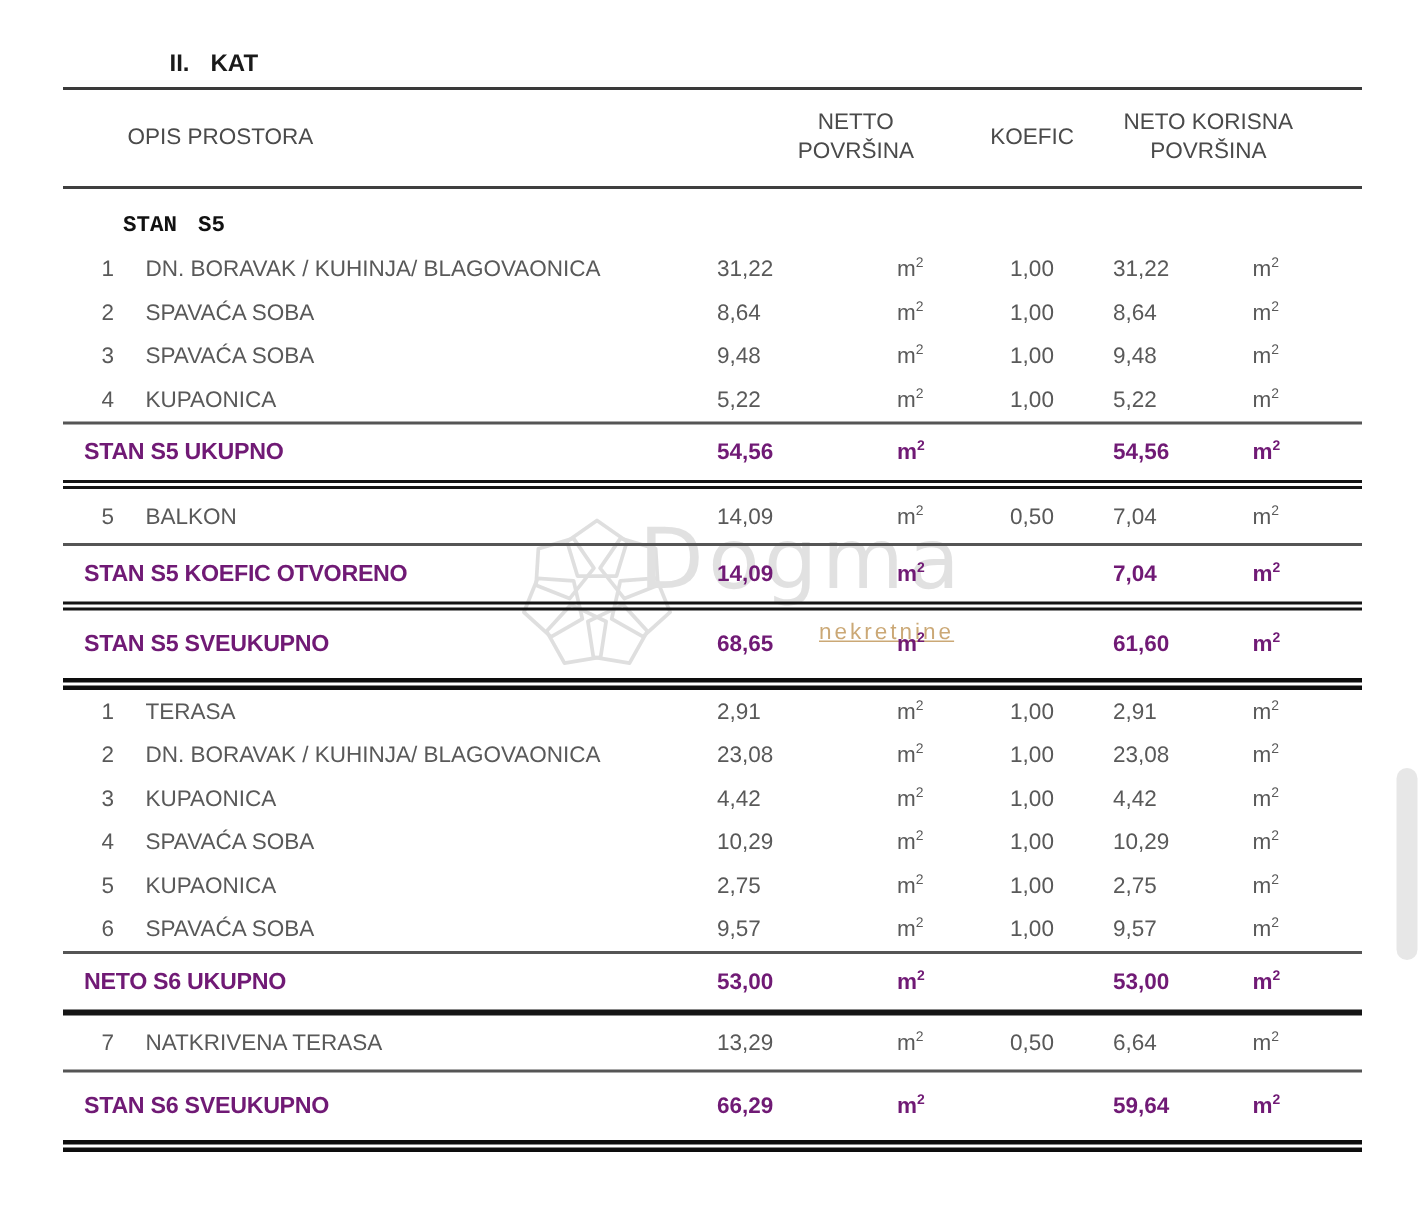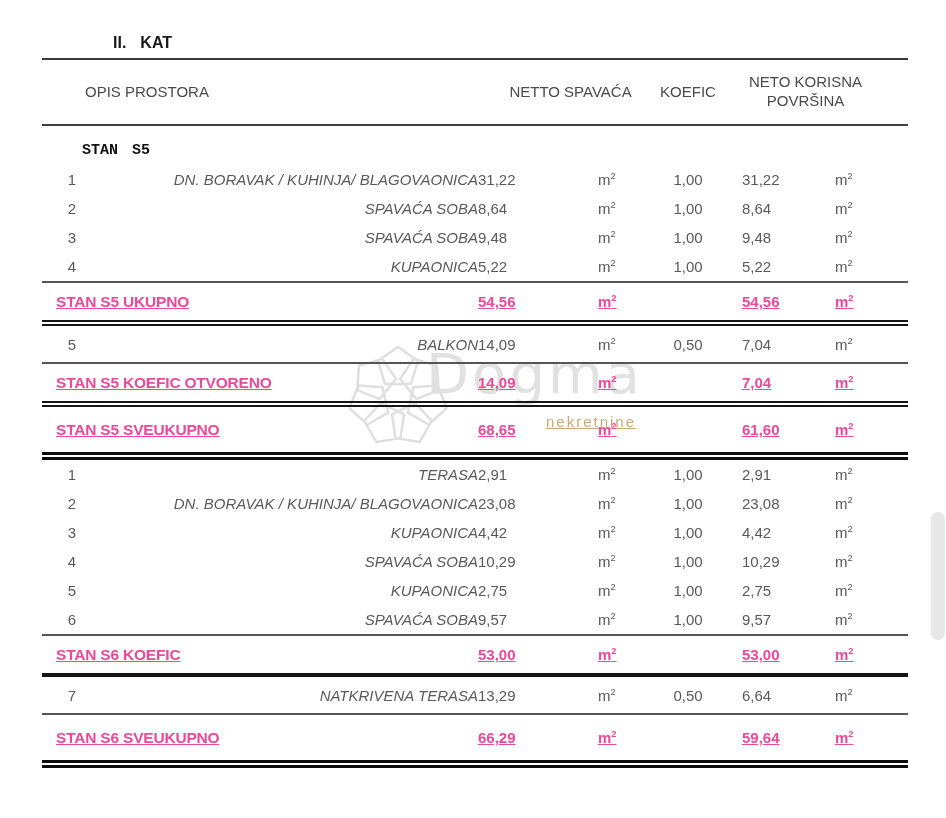--- a/index.html
+++ b/index.html
@@ -30,27 +30,27 @@
   }
   th.h-opis{text-align:left;padding-left:43px;}
   th.h-netto{text-align:center;padding-left:30px;}
   th.h-koef{text-align:center;}
   th.h-neto{text-align:center;padding-right:40px;margin-top:47px;}
 
   td{font-size:15px;color:#595959;vertical-align:middle;padding:0;}
   .row-item td{height:29px;}
   .row-item.open td{height:36px;}
   .row-group td{padding:16px 0 6px 40px;font-weight:bold;color:#111;word-spacing:5px;font-size:15px;font-family:Liberation Mono, monospace;}
-  .row-total td,.row-grand td{font-weight:bold;color:#ec4899;text-decoration:underline;}
+  .row-total td,.row-grand td{font-weight:bold;color:#701a75;}
   .row-total td{height:37px;}
   .row-grand td{height:45px;}
   .row-total .t-label,.row-grand .t-label{padding-left:14px;font-size:15.5px;letter-spacing:-0.2px;}
 
   .cell-num{text-align:right;padding-right:12px;}
-  .cell-name{text-align:right;padding-left:9px;font-style:italic;}
+  .cell-name{text-align:left;padding-left:9px;}
   .cell-nval,.cell-kval{text-align:left;}
   .cell-nunit{text-align:left;padding-left:20px;}
   .cell-kunit{text-align:left;padding-left:27px;}
   sup{font-size:0.62em;vertical-align:super;line-height:0;}
 
   
   .b-thin  td{border-bottom:2px solid #555555;}
   .b-thick td{border-bottom:4px solid #151515;}
   .b-double td{border-bottom:6px double #151515;}
   .b-heavy td{border-bottom:8px double #0d0d0d;}
@@ -104,21 +104,21 @@
         <col class="c-name">
       <col class="c-nval">
         <col class="c-nunit">
       <col class="c-koef">
         <col class="c-kval">
         <col class="c-kunit">
     </colgroup>
     <thead>
       <tr>
         <th class="h-opis" colspan="2">OPIS PROSTORA</th>
-        <th class="h-netto" colspan="2">NETTO SPAVAĆA</th>
+        <th class="h-netto" colspan="2">NETTO POVRŠINA</th>
         <th class="h-koef">KOEFIC</th>
         <th class="h-neto" colspan="2">NETO KORISNA POVRŠINA</th>
       </tr>
     </thead>
     <tbody id="rows">
         <tr class="row-group">
           <td class="" colspan="7">STAN S5</td>
         </tr>
         <tr class="row-item">
           <td class="cell-num">1</td>
@@ -237,21 +237,21 @@
         <tr class="row-item b-thin">
           <td class="cell-num">6</td>
           <td class="cell-name">SPAVAĆA SOBA</td>
           <td class="cell-nval">9,57</td>
           <td class="cell-nunit">m<sup>2</sup></td>
           <td class="cell-koef" style="text-align: center;">1,00</td>
           <td class="cell-kval">9,57</td>
           <td class="cell-kunit">m<sup>2</sup></td>
         </tr>
         <tr class="row-total b-thick">
-          <td class="t-label" colspan="2">STAN S6 KOEFIC</td>
+          <td class="t-label" colspan="2">NETO S6 UKUPNO</td>
           <td class="cell-nval">53,00</td>
           <td class="cell-nunit">m<sup>2</sup></td>
           <td class="cell-koef" style="text-align: center;"></td>
           <td class="cell-kval">53,00</td>
           <td class="cell-kunit">m<sup>2</sup></td>
         </tr>
         <tr class="row-item open b-thin">
           <td class="cell-num">7</td>
           <td class="cell-name">NATKRIVENA TERASA</td>
           <td class="cell-nval">13,29</td>

